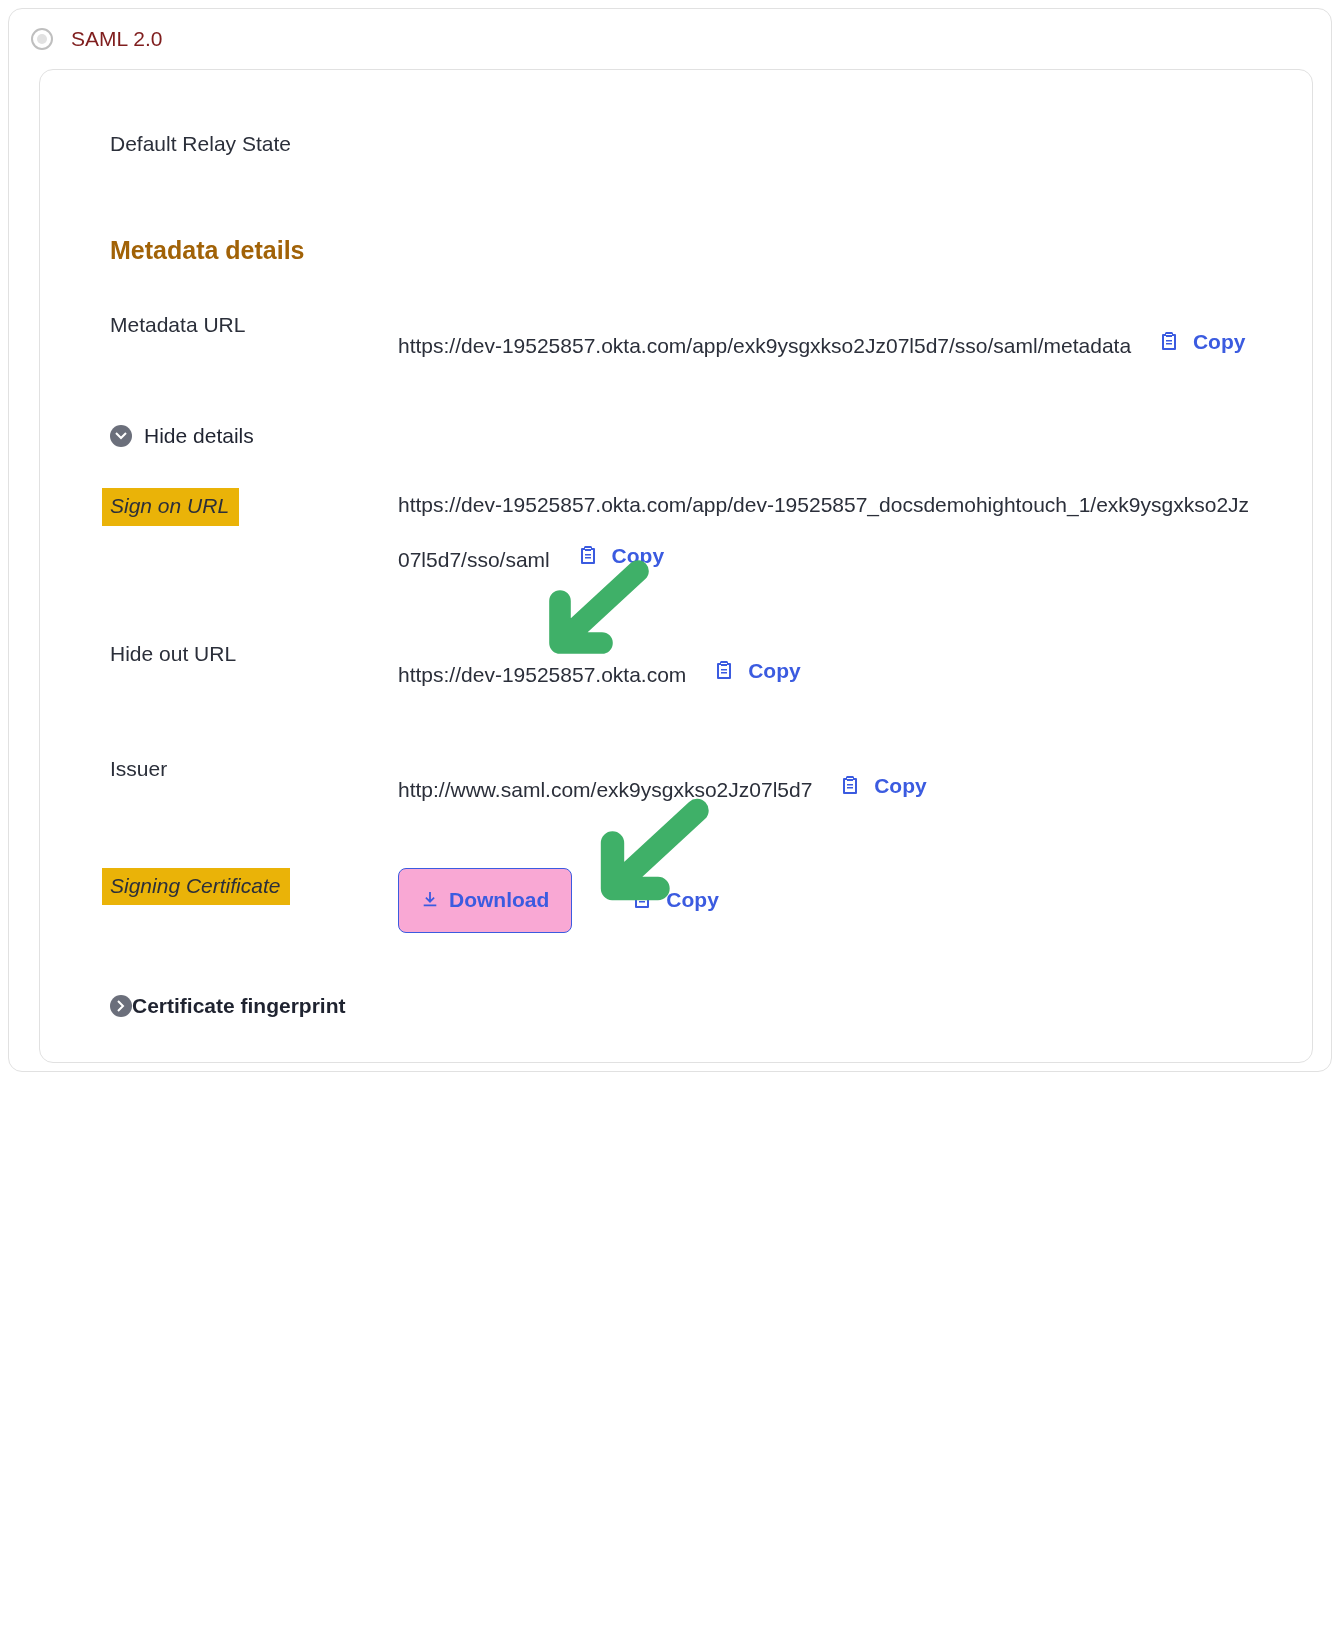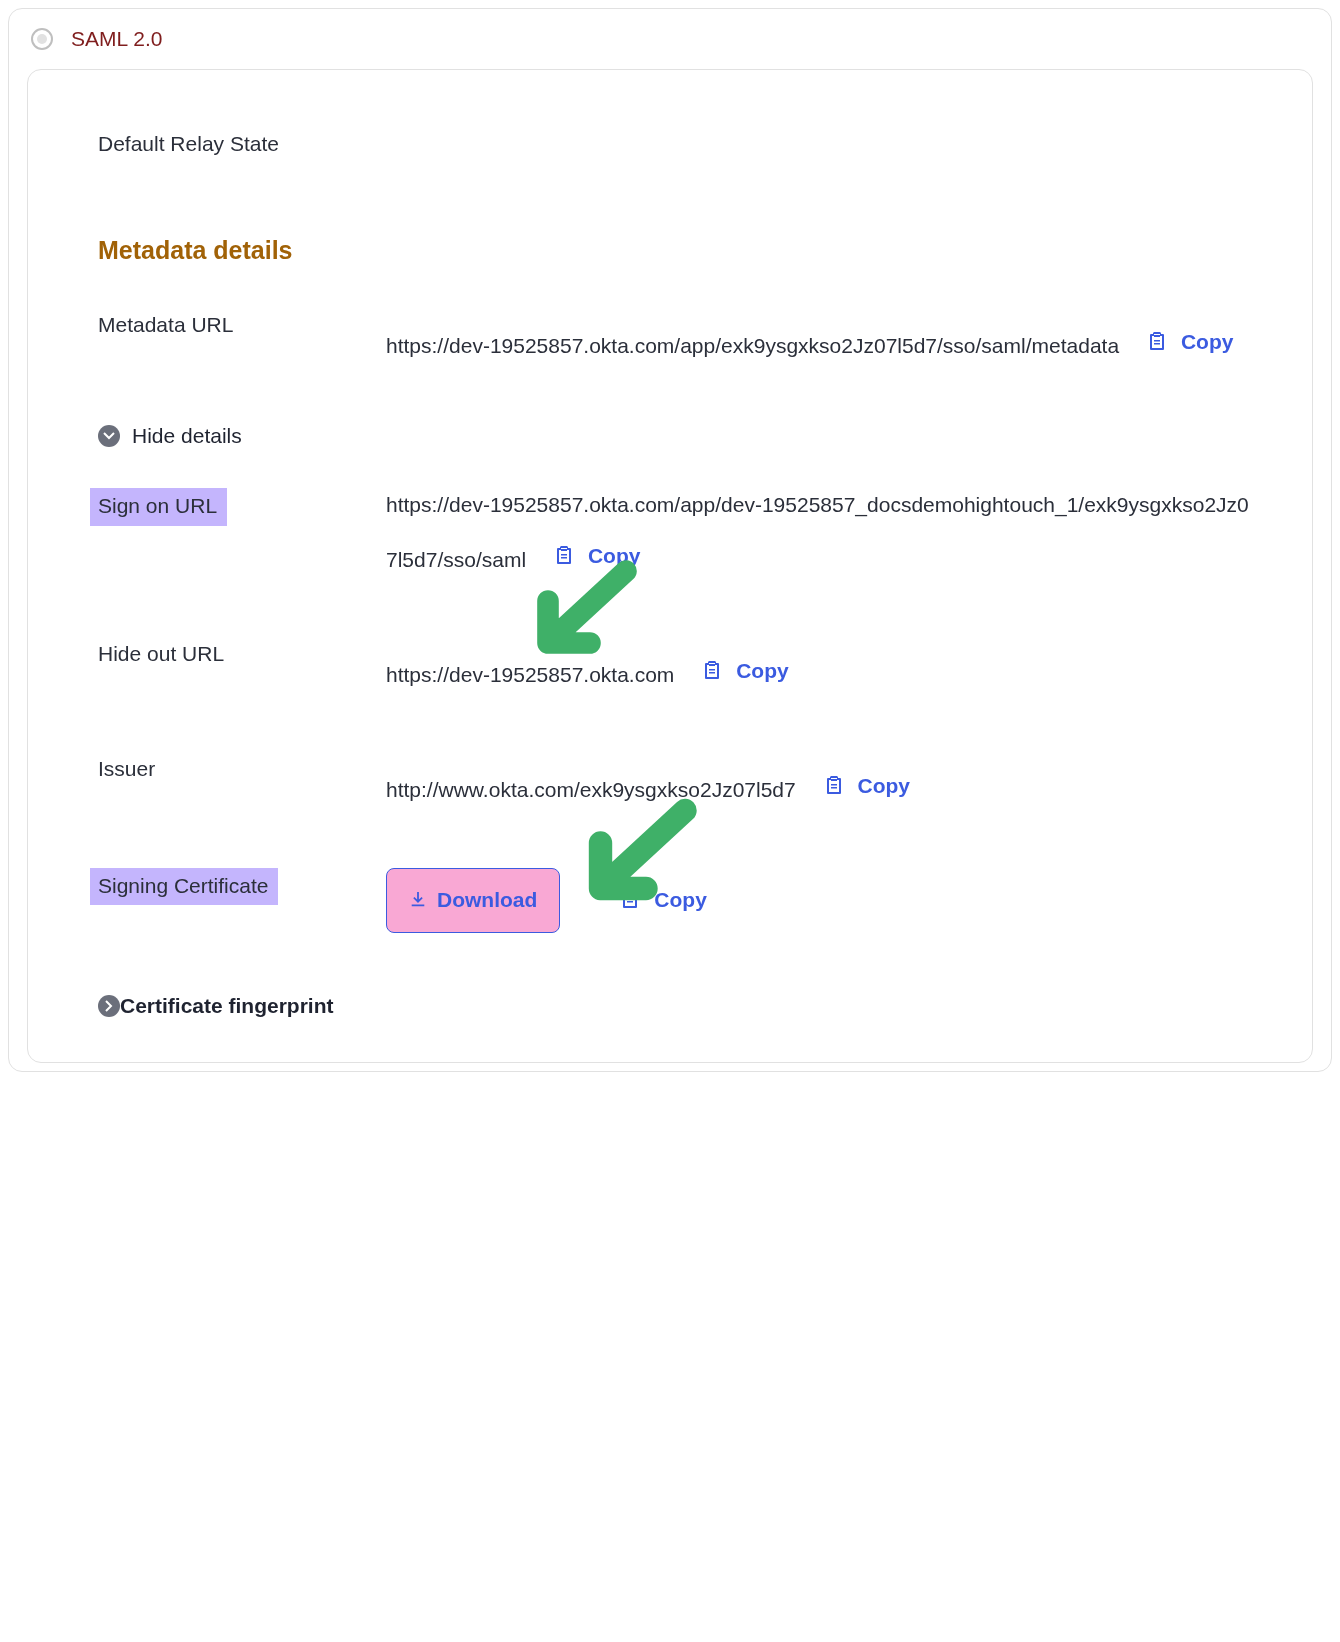--- a/index.html
+++ b/index.html
@@ -36,20 +36,21 @@
     position: absolute;
     top: 4px; left: 4px; right: 4px; bottom: 4px;
     border-radius: 50%;
     background: #e1e1e1;
   }
   .radio-label { font-size: 21px; color: #7f1d1d; }
   .inner-card {
     border: 1px solid #e1e1e1;
     border-radius: 14px;
     padding: 58px 62px 44px 70px;
+    margin-left: 12px;
   }
   .section-title {
     font-weight: 700;
     font-size: 25px;
     color: #a16207;
     margin: 76px 0 44px 0;
   }
   .row {
     display: flex;
     align-items: flex-start;
@@ -65,25 +66,26 @@
     line-height: 1.5;
   }
   .value-col {
     flex: 1;
     font-size: 21px;
     color: #2b2f3a;
     line-height: 1.65;
     word-break: break-all;
   }
   .highlight {
-    background: #c4b5fd;
+    background: #eab308;
     display: inline-block;
     padding: 4px 10px 6px 8px;
     margin-left: -8px;
     line-height: 1.3;
+    font-style: italic;
   }
   .copy-link {
     display: inline-flex;
     align-items: center;
     gap: 14px;
     color: #3b5be0;
     font-weight: 700;
     margin-top: 16px;
     margin-left: 22px;
     cursor: pointer;
@@ -231,21 +233,21 @@
               <use href="#clip-icon"></use>
             </svg>
           <span>Copy</span>
         </div>
       </div>
     </div>
 
     <div class="row">
       <div class="label-col">Issuer</div>
       <div class="value-col">
-        <span>http://www.okta.com/exk9ysgxkso2Jz07l5d7</span>
+        <span>http://www.saml.com/exk9ysgxkso2Jz07l5d7</span>
         <div class="copy-link">
           <svg viewBox="0 0 20 22">
               <use href="#clip-icon"></use>
             </svg>
           <span>Copy</span>
         </div>
       </div>
     </div>
 
     <div class="row cert-row rel">

